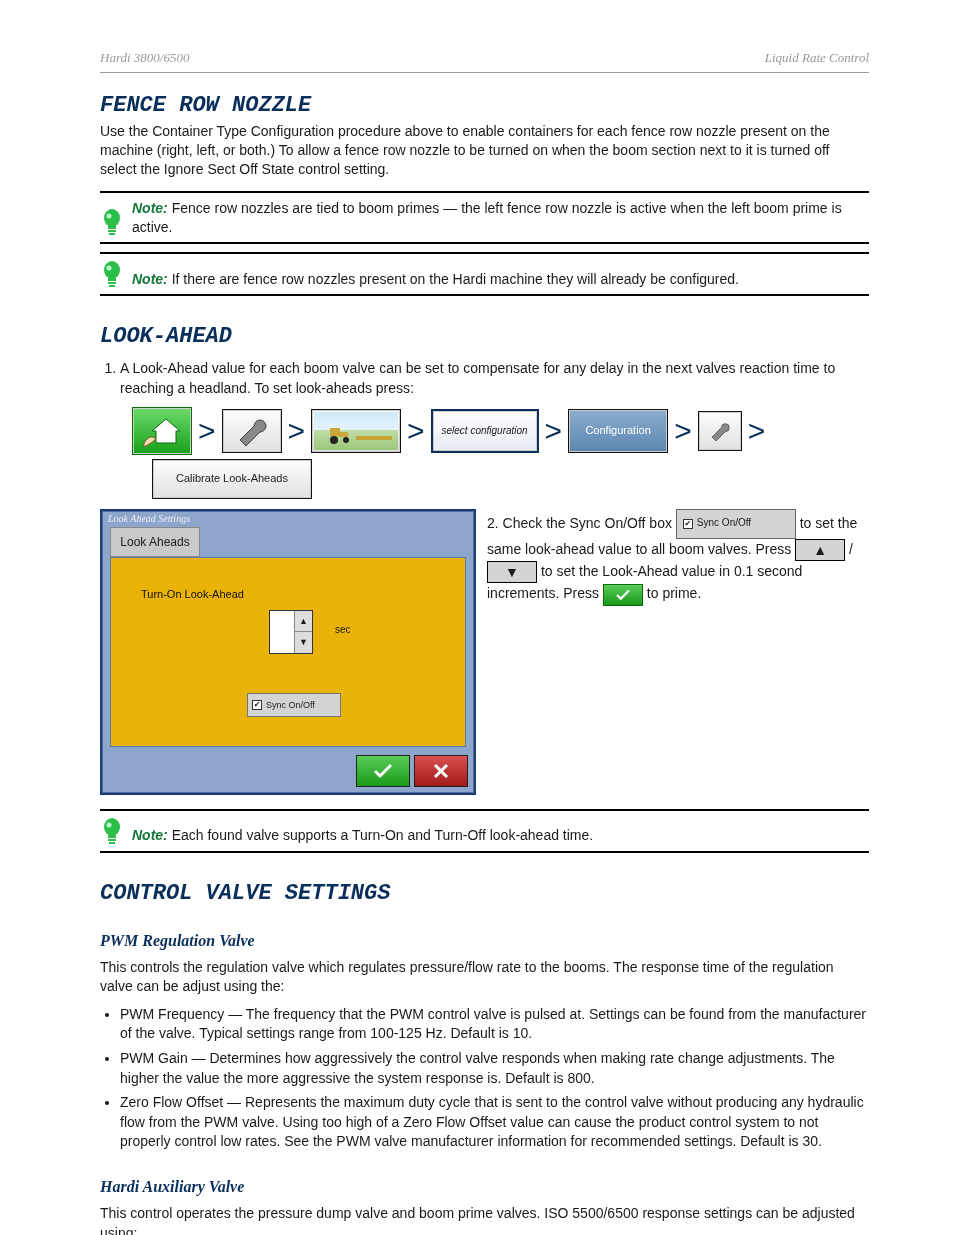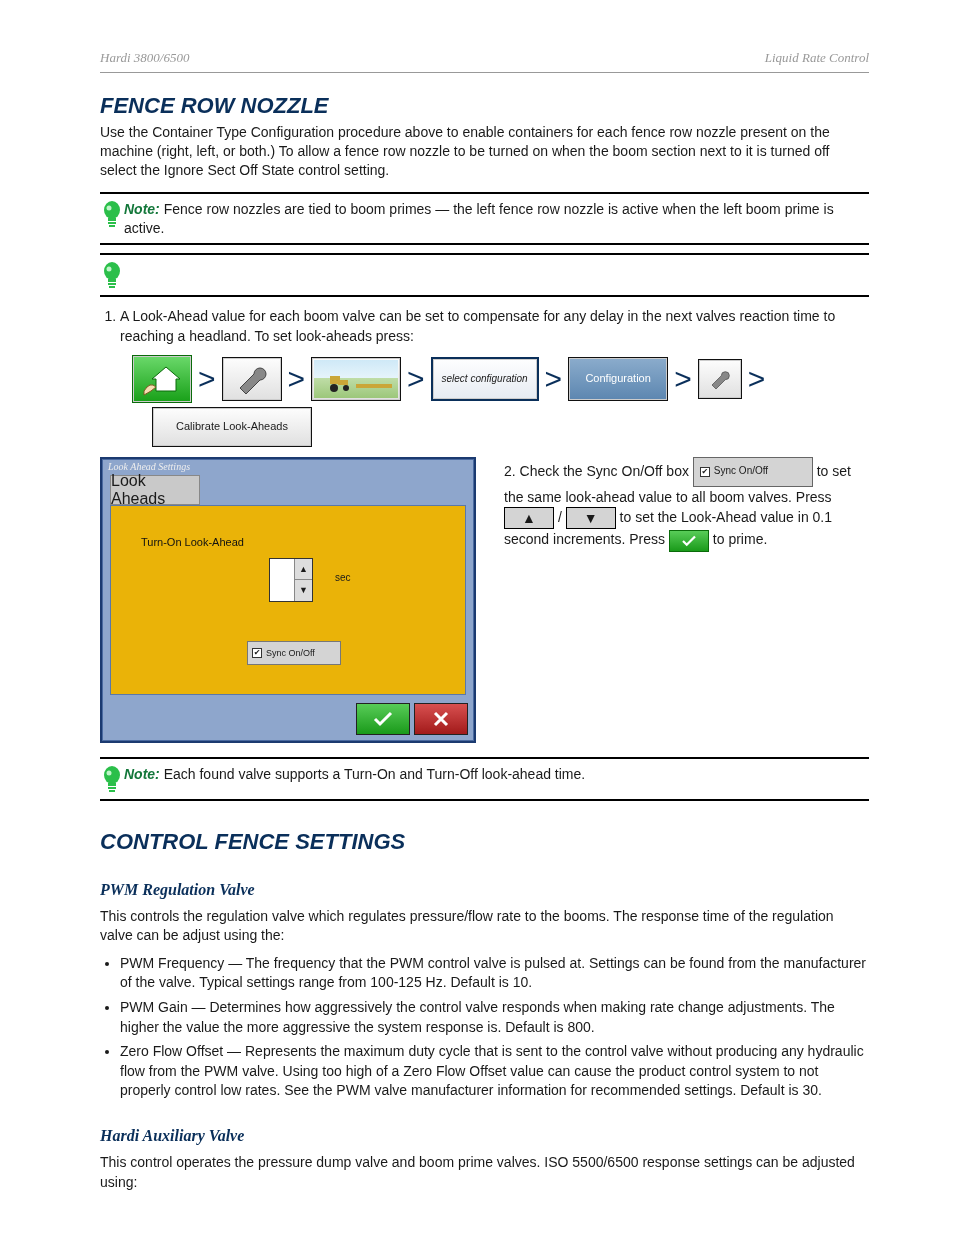--- a/index.html
+++ b/index.html
@@ -19,41 +19,42 @@
     display: flex;
     justify-content: space-between;
     font-family: "Times New Roman", serif;
     font-style: italic;
     color: #999;
     font-size: 13px;
     margin-bottom: 6px;
   }
   .header-rule { border: none; border-top: 1px solid #999; margin: 0 0 20px 0; }
   h2.sec {
-    font-family: Liberation Sans, sans-serif;
+    font-family: Liberation Mono, monospace;
     font-style: italic;
     font-weight: 700;
     font-size: 22px;
     color: #0a2f5a;
     margin: 0 0 4px 0;
   }
   h2.sec.sub { margin-top: 28px; }
   .intro {
     margin: 0 0 12px 0;
     line-height: 1.35;
   }
   .note-box {
     border-top: 2px solid #000;
     border-bottom: 2px solid #000;
     padding: 6px 0 6px 0;
     margin: 8px 0;
   }
   .note-row {
     display: flex;
-    align-items: flex-start;
+    align-items: flex-end;
+    gap: 8px;
   }
   .bulb {
     width: 24px;
     height: 28px;
     flex: 0 0 24px;
   }
   .note-text { line-height: 1.35; }
   .note-bold { color: #13773a; font-weight: 700; }
   
   .bulb svg { width: 100%; height: 100%; }
@@ -88,21 +89,21 @@
     text-align: center;
   }
   .btn-home { width: 60px; height: 48px; background: linear-gradient(#6bd96b,#18a018); border-color:#0a6b0a; position:relative;}
   .btn-wrench { width: 60px; }
   .btn-img { width: 90px; position:relative; overflow:hidden;}
   .btn-text { width: 108px; background: linear-gradient(#fefeff,#e6ebf2); border:2px solid #0a2f5a;}
   .btn-blue { width: 100px; background: linear-gradient(#8baccc,#5c86b0); color:#fff;}
   .btn-smwrench { width: 44px; height:40px;}
   .btn-cal { width: 160px; height:40px; margin-left:0;}
   
-  .dlg-wrap { display:flex; gap:28px; margin-top:10px; align-items:flex-start;}
+  .dlg-wrap { display:flex; gap:11px; margin-top:10px; align-items:flex-start;}
   .dlg {
     width: 376px;
     height: 286px;
     border: 2px solid #1b3a70;
     background: #8ea6cc;
     position: relative;
     box-shadow: 0 0 0 1px #4a6aa0 inset;
   }
   .dlg-title {
     position:absolute;
@@ -110,21 +111,21 @@
     font-size:10px;
     font-family: "Times New Roman", serif;
     font-style: italic;
     color:#eee;
   }
   .dlg-tab {
     position:absolute; top:16px; left:8px;
     width: 90px; height:30px;
     background:#c9c9c9;
     border:1px solid #888;
-    font-size:16px;
+    font-size:12px;
     display:flex; align-items:center; justify-content:center;
   }
   .dlg-body {
     position:absolute;
     top:46px; left:8px; right:8px; bottom:46px;
     background:#eab308;
     border:1px solid #5a78a8;
   }
   .dlg-label1 {
     position:absolute; top:30px; left:30px;
@@ -235,23 +236,25 @@
     <div class="note-row">
       <span class="bulb">
         <svg viewBox="0 0 24 28">
             <ellipse cx="12" cy="10" rx="8" ry="9" fill="#2bbf4a"></ellipse>
             <rect x="8" y="18" width="8" height="3" fill="#2bbf4a"></rect>
             <rect x="8" y="22" width="8" height="2" fill="#2bbf4a"></rect>
             <rect x="9" y="25" width="6" height="2" fill="#2bbf4a"></rect>
             <circle cx="9" cy="8" r="2.5" fill="#bff5c9"></circle>
           </svg>
       </span>
-    </div>
-  </div>
-
+      <span class="note-text"><em><span class="note-bold">Note:</span></em><span> If there are fence row nozzles present on the Hardi machine they will already be configured.</span></span>
+    </div>
+  </div>
+
+  <h2 class="sec sub">LOOK-AHEAD</h2>
 
   <ol class="steps">
     <li>
       <span>A Look-Ahead value for each boom valve can be set to compensate for any delay in the next valves reaction time to reaching a headland. To set look-aheads press:</span>
 
       <div class="crumb-row">
         <span class="btn-tile btn-home">
           <svg width="40" height="36" viewBox="0 0 40 36">
             <path d="M10 18 L24 6 L38 18 L34 18 L34 30 L14 30 L14 18 Z" fill="#fff" stroke="#0a6b0a"></path>
             <path d="M2 30 Q8 20 14 26 Q10 30 2 34 Z" fill="#f5deb3" stroke="#7a5a20"></path>
@@ -363,21 +366,21 @@
             <rect x="8" y="18" width="8" height="3" fill="#2bbf4a"></rect>
             <rect x="8" y="22" width="8" height="2" fill="#2bbf4a"></rect>
             <rect x="9" y="25" width="6" height="2" fill="#2bbf4a"></rect>
             <circle cx="9" cy="8" r="2.5" fill="#bff5c9"></circle>
           </svg>
       </span>
       <span class="note-text"><em><span class="note-bold">Note:</span></em><span> Each found valve supports a Turn-On and Turn-Off look-ahead time.</span></span>
     </div>
   </div>
 
-  <h2 class="sec sub">CONTROL FENCE SETTINGS</h2>
+  <h2 class="sec sub">CONTROL VALVE SETTINGS</h2>
 
   <div class="section-title">PWM Regulation Valve</div>
   <p class="body-p">This controls the regulation valve which regulates pressure/flow rate to the booms. The response time of the regulation valve can be adjust using the:</p>
   <ul class="bul">
     <li>PWM Frequency — The frequency that the PWM control valve is pulsed at. Settings can be found from the manufacturer of the valve. Typical settings range from 100-125 Hz. Default is 10.</li>
     <li>PWM Gain — Determines how aggressively the control valve responds when making rate change adjustments. The higher the value the more aggressive the system response is. Default is 800.</li>
     <li>Zero Flow Offset — Represents the maximum duty cycle that is sent to the control valve without producing any hydraulic flow from the PWM valve. Using too high of a Zero Flow Offset value can cause the product control system to not properly control low rates. See the PWM valve manufacturer information for recommended settings. Default is 30.</li>
   </ul>
 
   <div class="section-title">Hardi Auxiliary Valve</div>

